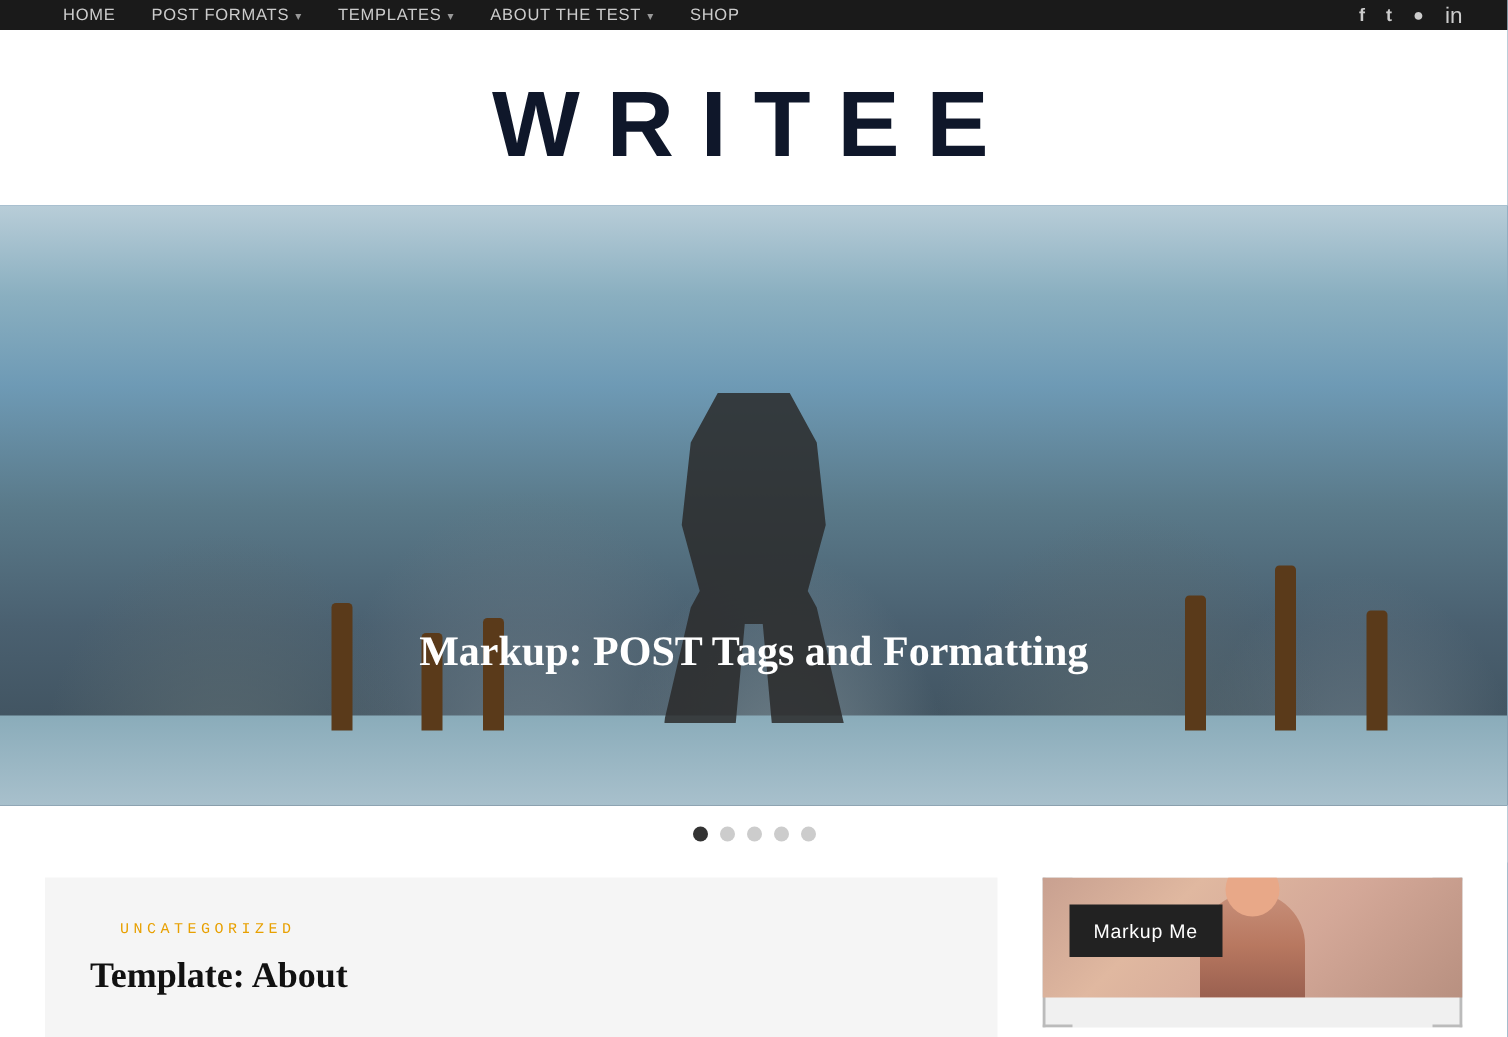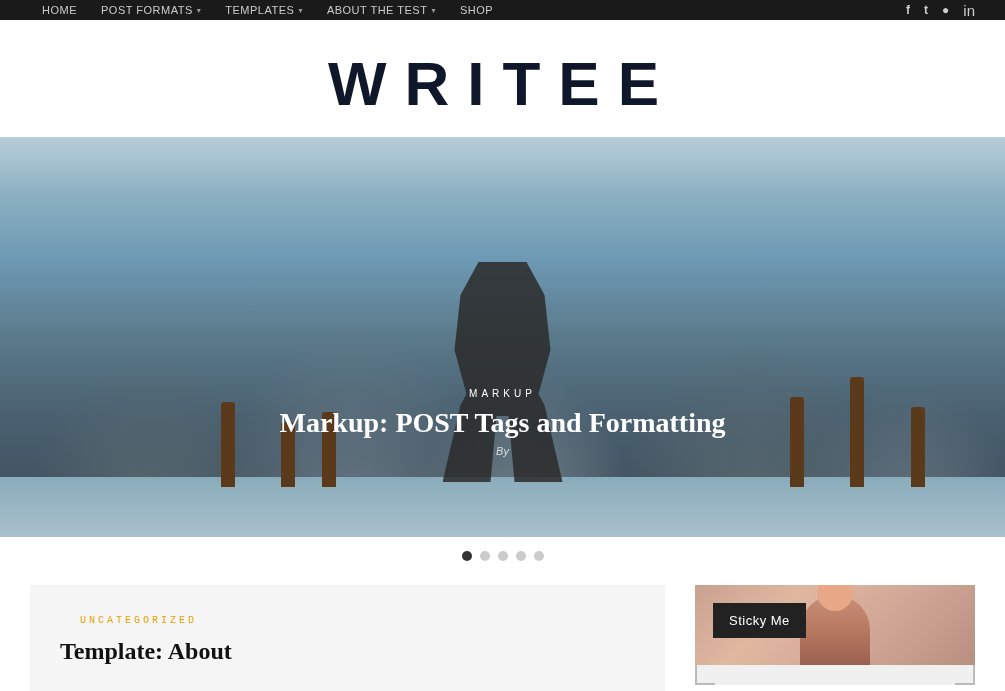--- a/index.html
+++ b/index.html
@@ -342,23 +342,21 @@
     <div class="dock-post" style="right: 20%; height: 90px;"></div>
     <div class="dock-post" style="right: 14%; height: 110px;"></div>
     <div class="dock-post" style="right: 8%; height: 80px;"></div>
 
     <div class="hero-person">
       <div class="hero-person-body"></div>
     </div>
   </div>
 
   <div class="hero-content">
-    <div class="hero-category">MARKUP</div>
     <h2 class="hero-title">Markup: POST Tags and Formatting</h2>
-    <div class="hero-by">By</div>
   </div>
 </div>
 
 <div class="slider-dots">
   <button class="dot active"></button>
   <button class="dot"></button>
   <button class="dot"></button>
   <button class="dot"></button>
   <button class="dot"></button>
 </div>
@@ -371,20 +369,20 @@
   </article>
 
   <aside class="sidebar">
     <div class="about-me-widget">
 
       <div style="position:absolute; left:0; top:0; bottom:0; width:20px; border-left:2px solid #bbb; border-top:2px solid #bbb; border-bottom:2px solid #bbb;"></div>
 
       <div style="position:absolute; right:0; top:0; bottom:0; width:20px; border-right:2px solid #bbb; border-top:2px solid #bbb; border-bottom:2px solid #bbb;"></div>
 
       <div class="about-me-header">
-        <span>Sticky Me</span>
+        <span>Markup Me</span>
       </div>
       <div class="about-me-image-area">
         <div class="about-me-person"></div>
       </div>
     </div>
   </aside>
 </div>
 
 </body></html>

